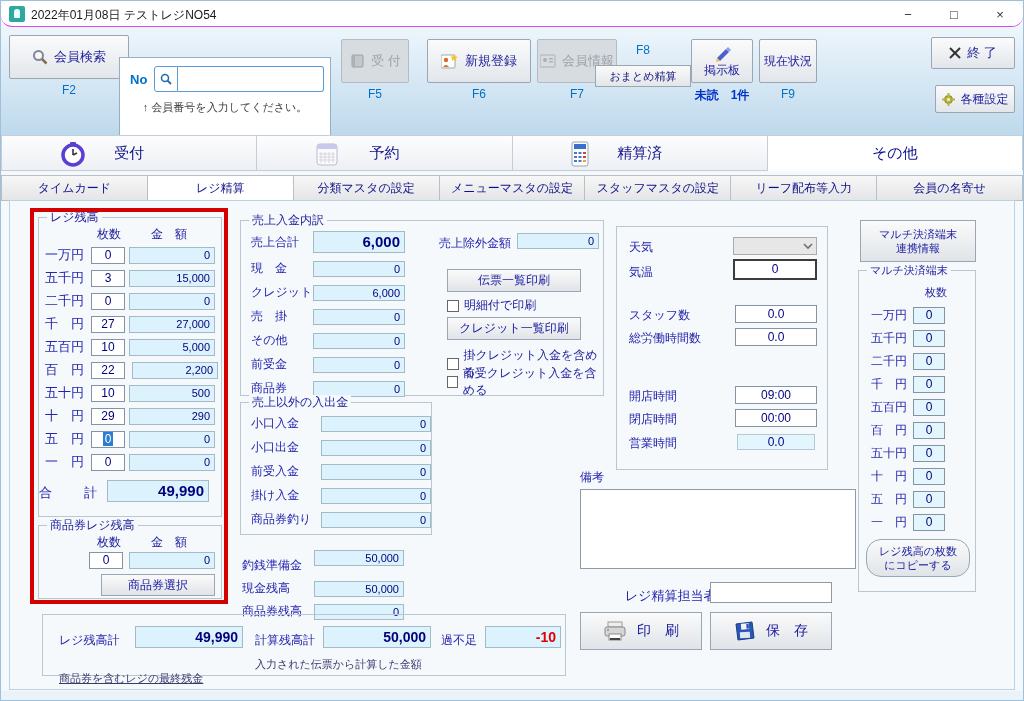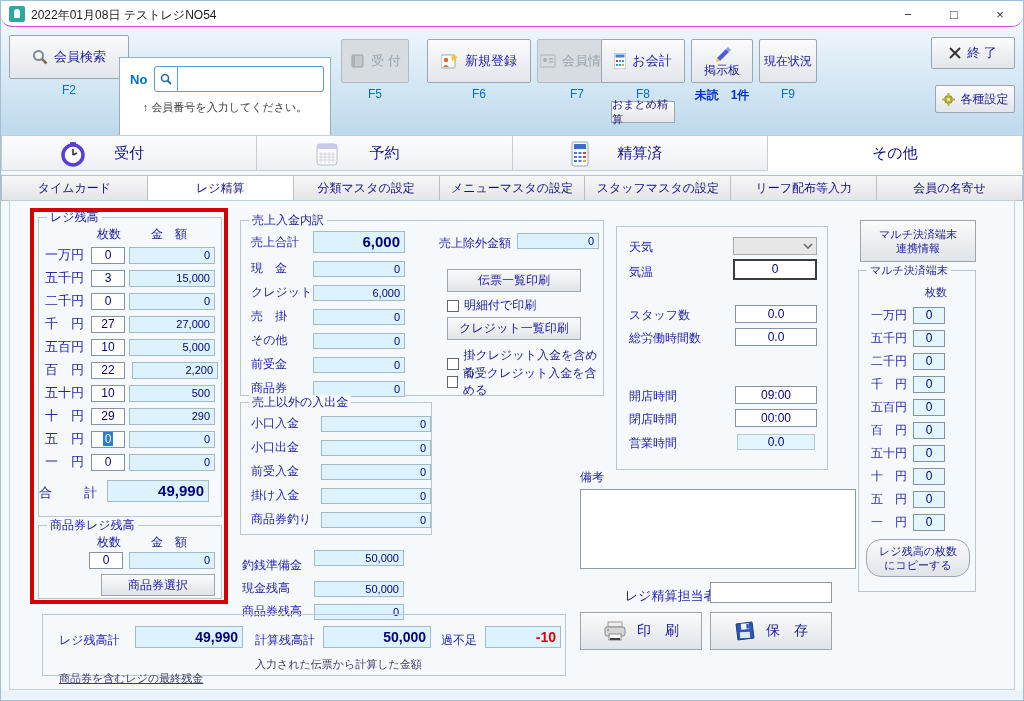--- a/index.html
+++ b/index.html
@@ -128,35 +128,22 @@
               <circle cx="5" cy="6" r="2" fill="#aab2b8"></circle>
               <rect x="9" y="4" width="4" height="1.5" fill="#aab2b8"></rect>
               <rect x="9" y="7" width="4" height="1.5" fill="#aab2b8"></rect>
             </svg></span>
         <span>会員情報</span>
       </div>
       <span class="fkey">F7</span>
     </div>
 
     <div class="tgroup" style="left:600px;top:12px;width:84px;">
-      <div class="tbtn" style="height:44px;">
-        <span class="icon"><svg width="12" height="16">
-              <rect x="0" y="0" width="12" height="16" rx="1" fill="#fff" stroke="#8aa"></rect>
-              <rect x="1.5" y="1.5" width="9" height="3" fill="#4a7fd4"></rect>
-              <rect x="2" y="7" width="2" height="2" fill="#c33"></rect>
-              <rect x="5" y="7" width="2" height="2" fill="#39c"></rect>
-              <rect x="8" y="7" width="2" height="2" fill="#39c"></rect>
-              <rect x="2" y="11" width="2" height="2" fill="#39c"></rect>
-              <rect x="5" y="11" width="2" height="2" fill="#39c"></rect>
-              <rect x="8" y="11" width="2" height="2" fill="#e8a33d"></rect>
-            </svg></span>
-        <span>お会計</span>
-      </div>
       <span class="fkey">F8</span>
-      <div class="smallbtn" style="width:64px;height:22px;margin-top:0;">おまとめ精算</div>
+      <div class="smallbtn" style="width:96px;height:22px;margin-top:8px;">おまとめ精算</div>
     </div>
 
     <div class="tgroup" style="left:690px;top:12px;width:62px;">
       <div class="tbtn" style="height:44px;flex-direction:column;gap:0;padding-top:2px;">
         <span class="icon"><svg width="18" height="16">
               <polygon points="4,12 13,3 16,6 7,15" fill="#4d5fd0"></polygon>
               <polygon points="13,3 15,1 18,4 16,6" fill="#8fa0e8"></polygon>
               <polygon points="4,12 7,15 3,16" fill="#f0c040"></polygon>
             </svg></span>
         <span style="font-size:12px;">掲示板</span>

